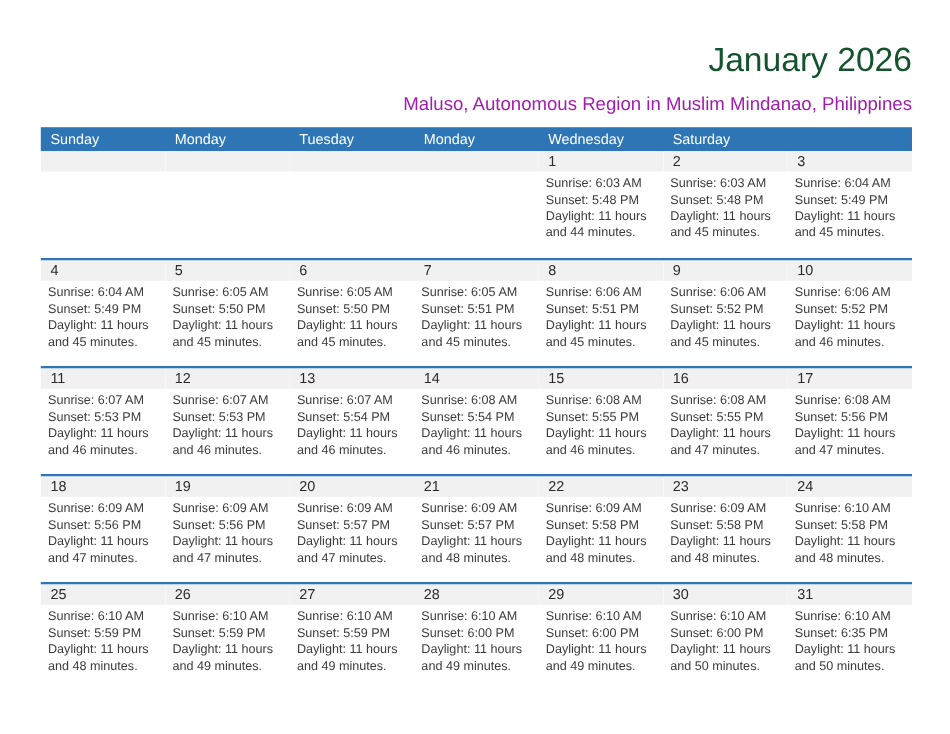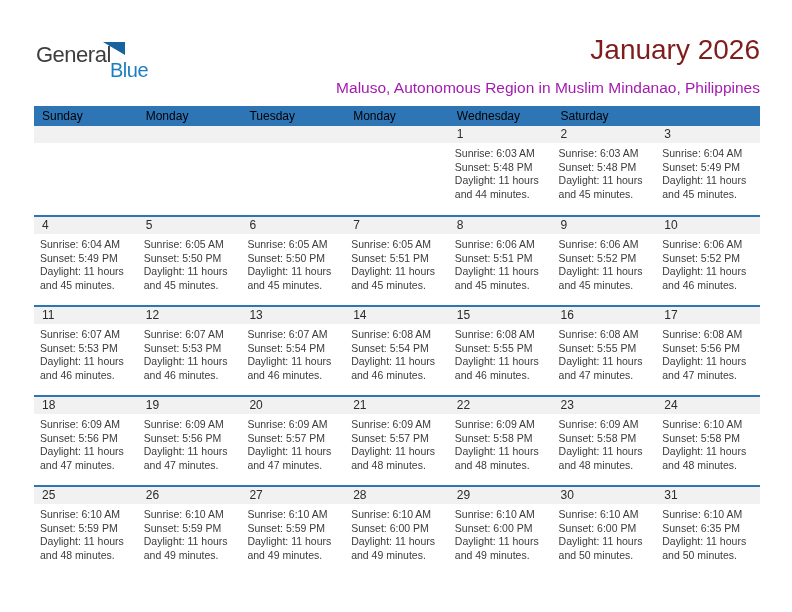--- a/index.html
+++ b/index.html
@@ -20,50 +20,45 @@
   .logo-general{position:absolute;left:0;top:0;font-size:22px;line-height:1;
     color:var(--logo-gray);letter-spacing:-0.5px;}
   .logo-tri{position:absolute;left:67px;top:-2px;width:22px;height:13px;
     background:var(--logo-tri);
     clip-path:polygon(0 0,100% 0,100% 100%);}
   .logo-blue{position:absolute;left:74px;top:16px;font-size:20px;line-height:1;
     color:var(--logo-blue);letter-spacing:-0.5px;}
 
   
   .month-title{position:absolute;right:32px;top:34px;font-size:28px;
-    color:#7f1d1d;white-space:nowrap;}
+    color:#14532d;white-space:nowrap;}
   .location-subtitle{position:absolute;right:32px;top:79px;font-size:15.5px;
     color:#a21caf;white-space:nowrap;}
 
   
   .calendar{position:absolute;left:34px;top:106px;width:726px;}
   .weekday-row{display:grid;grid-template-columns:repeat(7,1fr);
     background:var(--header-blue);height:20px;}
-  .weekday-cell{color:#000000;font-size:12px;line-height:20px;padding-left:8px;
+  .weekday-cell{color:#ffffff;font-size:12px;line-height:20px;padding-left:8px;
     overflow:hidden;white-space:nowrap;}
   .week-row{display:grid;grid-template-columns:repeat(7,1fr);height:90px;
     border-top:2px solid var(--separator);}
   .week-row.first{border-top:none;height:89px;}
   .day-cell{overflow:hidden;}
   .day-num-strip{height:17px;line-height:17px;background:var(--strip-bg);
     font-size:12px;color:#2B2B2B;padding-left:8px;}
   .day-details{padding:4px 3px 0 6px;font-size:10.5px;line-height:13.7px;
     color:#3B3B3B;}
   .detail-line{white-space:nowrap;overflow:hidden;}
 </style>
 </head>
 <body>
 
 <div class="page">
 
-  <div class="logo">
-    <span class="logo-general">General</span>
-    <span class="logo-tri"></span>
-    <span class="logo-blue">Blue</span>
-  </div>
 
   <div class="month-title">January 2026</div>
 
   <div class="location-subtitle">Maluso, Autonomous Region in Muslim Mindanao, Philippines</div>
 
   <div class="calendar">
     <div class="weekday-row" id="weekday-row">
         <div class="weekday-cell">Sunday</div>
         <div class="weekday-cell">Monday</div>
         <div class="weekday-cell">Tuesday</div>

